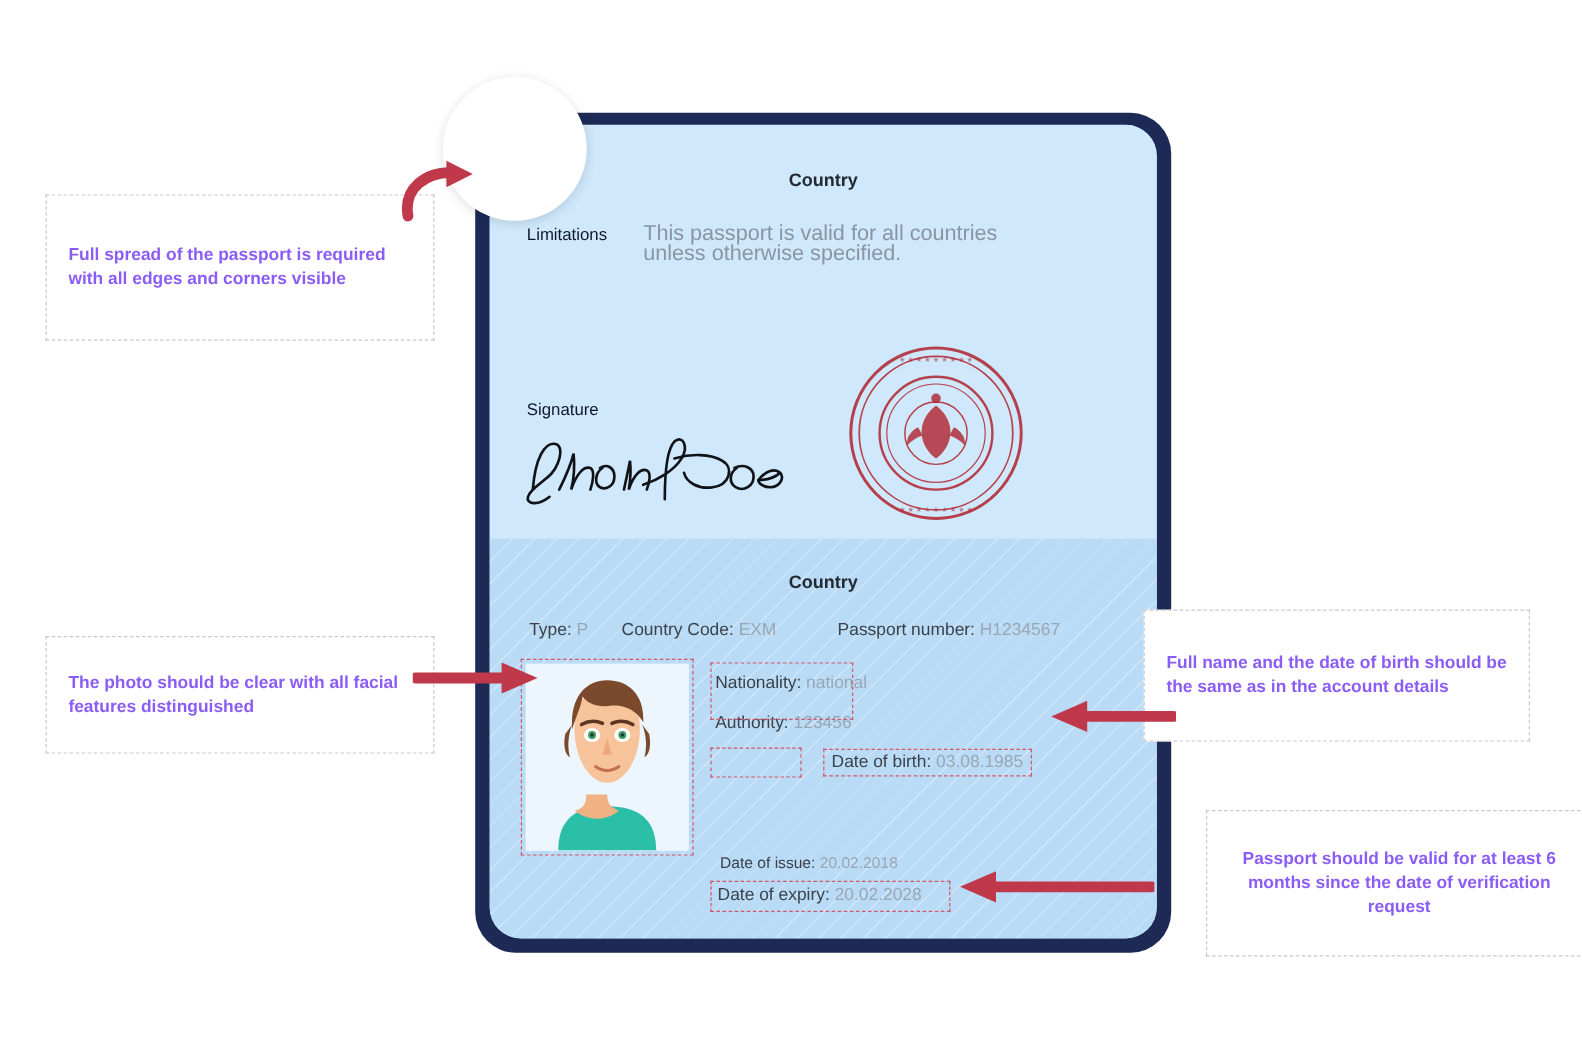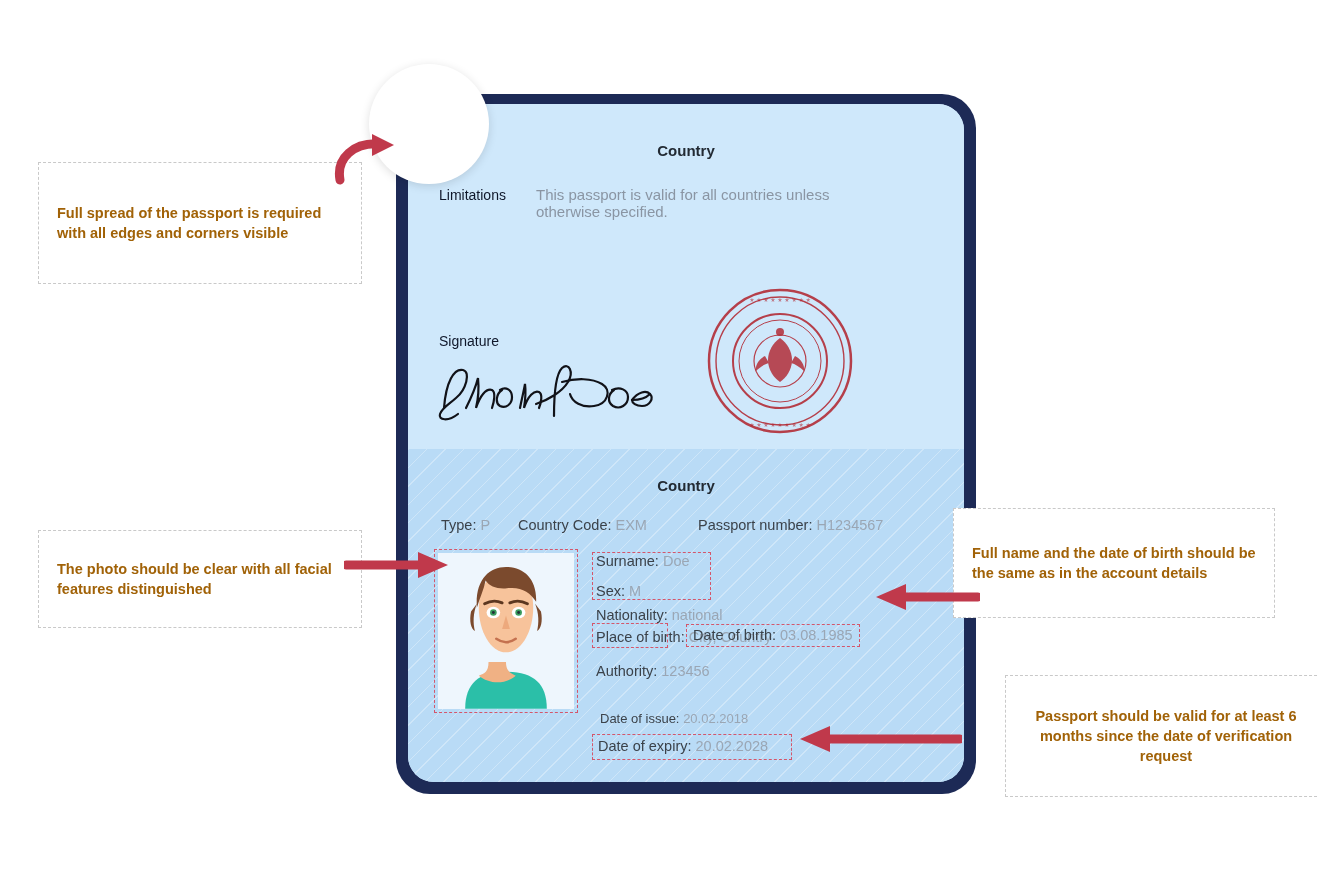--- a/index.html
+++ b/index.html
@@ -56,21 +56,21 @@
   #top-country-title { top: 38px; }
   #bottom-country-title { top: 28px; }
 
   .label-plain {
     position: absolute;
     font-size: 14px;
     color: #0f172a;
   }
   .para {
     position: absolute;
-    font-size: 15px;
+    font-size: 18px;
     line-height: 17px;
     color: #8a95a3;
     width: 330px;
   }
 
   #limitations-label { left: 31px; top: 83px; }
   #limitations-p1 { left: 128px; top: 82px; }
   #limitations-p2 { left: 128px; top: 135px; }
   #signature-label { left: 31px; top: 229px; }
 
@@ -156,21 +156,21 @@
   #row-expiry { position: absolute; left: 190px; top: 289px; font-size: 14.5px; color: #3b424a; }
 
   
   .callout {
     position: absolute;
     border: 1px dashed #c9c9c9;
     background: #ffffff;
     font-size: 14.5px;
     line-height: 20px;
     font-weight: bold;
-    color: #a16207;
+    color: #8b5cf6;
     padding: 16px 18px;
   }
   #callout-spread { left: 38px; top: 162px; width: 324px; height: 122px; display: flex; align-items: center; }
   #callout-photo  { left: 38px; top: 530px; width: 324px; height: 98px; display: flex; align-items: center; }
   #callout-name   { left: 953px; top: 508px; width: 322px; height: 110px; display: flex; align-items: center; }
   #callout-valid  { left: 1005px; top: 675px; width: 322px; height: 122px; display: flex; align-items: center; text-align: center; }
 
   
   #corner-highlight {
     position: absolute;
@@ -273,35 +273,23 @@
             <circle cx="83" cy="61" r="1.5" fill="#23303a"></circle>
             <path d="M48 52 q9 -5 18 -1" stroke="#5c3720" stroke-width="3" fill="none" stroke-linecap="round"></path>
             <path d="M74 51 q9 -4 18 1" stroke="#5c3720" stroke-width="3" fill="none" stroke-linecap="round"></path>
             <path d="M70 64 l-4 14 l8 0 z" fill="#eda97d"></path>
             <path d="M60 88 q10 7 20 0" stroke="#c4714f" stroke-width="2.6" fill="none" stroke-linecap="round"></path>
           </svg>
         </div>
       </div>
 
       <div id="fields">
-        <div class="fl">
-          <span>Surname:</span>
-          <span class="val">Doe</span>
-        </div>
-        <div class="fl" style="margin-top:14px;">
-          <span>Sex:</span>
-          <span class="val">M</span>
-        </div>
         <div class="fl" style="margin-top:8px;">
           <span>Nationality:</span>
           <span class="val">national</span>
-        </div>
-        <div class="fl">
-          <span>Place of birth:</span>
-          <span class="val">City, Country</span>
         </div>
         <div class="fl" style="margin-top:18px;">
           <span>Authority:</span>
           <span class="val">123456</span>
         </div>
       </div>
 
       <div id="name-dash-box"></div>
       <div id="sex-dash-box"></div>
 

